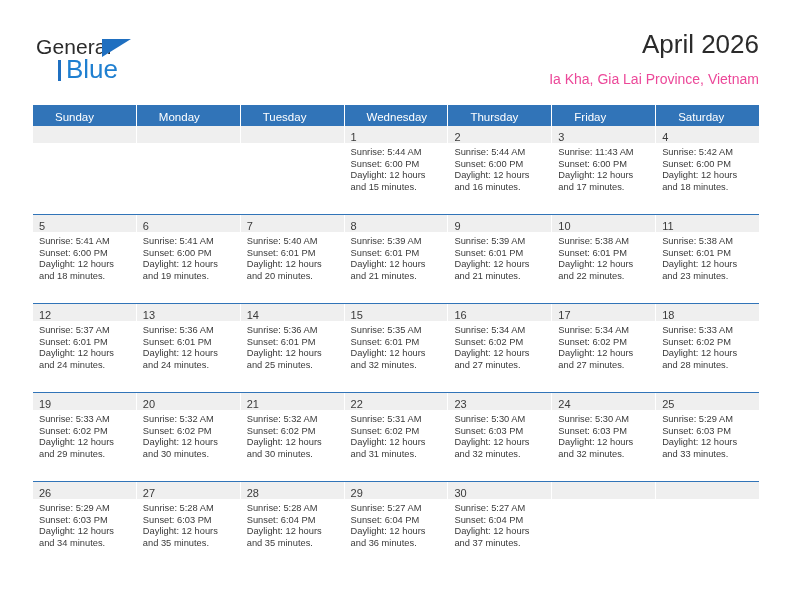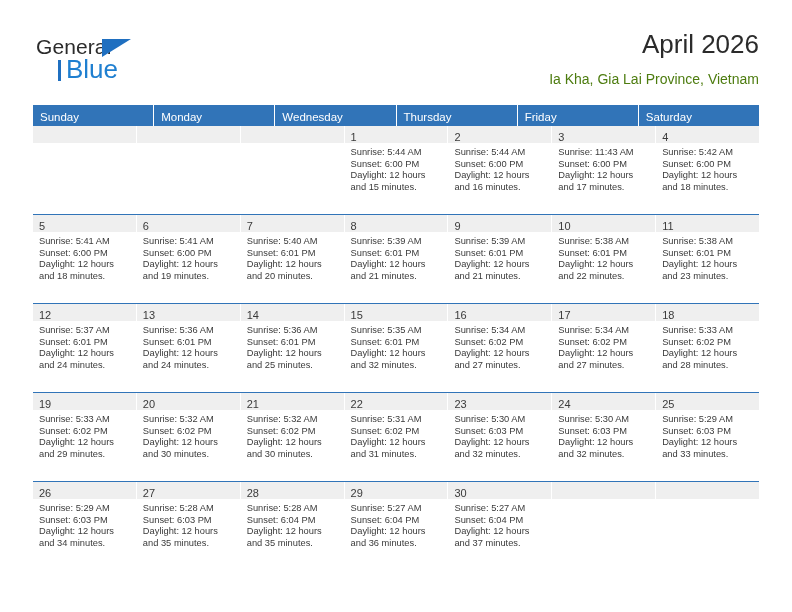--- a/index.html
+++ b/index.html
@@ -76,21 +76,21 @@
     font-size: 26px;
     color: #2b2b2b;
     line-height: 32px;
     white-space: nowrap;
   }
   .subtitle {
     position: absolute;
     right: 0;
     top: 42px;
     font-size: 14px;
-    color: #4d7c0f;
+    color: #ec4899;
     text-align: left;
     line-height: 18px;
     white-space: nowrap;
   }
 
   
   .calendar {
     position: absolute;
     left: 33px;
     top: 105px;
@@ -101,21 +101,21 @@
     display: flex;
     width: 100%;
     background: #ffffff;
   }
   .dow {
     flex: 1 1 0;
     background: #3174b8;
     color: #ffffff;
     font-size: 11.5px;
     line-height: 14px;
-    padding: 5px 0 5px 7px;
+    padding: 5px 0 5px 22px;
     height: 21px;
     border-right: 1px solid #ffffff;
     white-space: nowrap;
     overflow: hidden;
   }
   .dow:last-child { border-right: none; }
 
   .week {
     display: flex;
     width: 100%;
@@ -170,20 +170,21 @@
     </div>
 
     <div class="title">April 2026</div>
     <div class="subtitle">Ia Kha, Gia Lai Province, Vietnam</div>
   </div>
 
   <div class="calendar">
     <div class="dow-row">
       <div class="dow">Sunday</div>
       <div class="dow">Monday</div>
+      <div class="dow">Tuesday</div>
       <div class="dow">Wednesday</div>
       <div class="dow">Thursday</div>
       <div class="dow">Friday</div>
       <div class="dow">Saturday</div>
     </div>
 
     <div id="weeks-container">
         <div class="week first">
           <div class="cell empty">
             <div class="daynum-band"><span class="daynum"></span></div>

